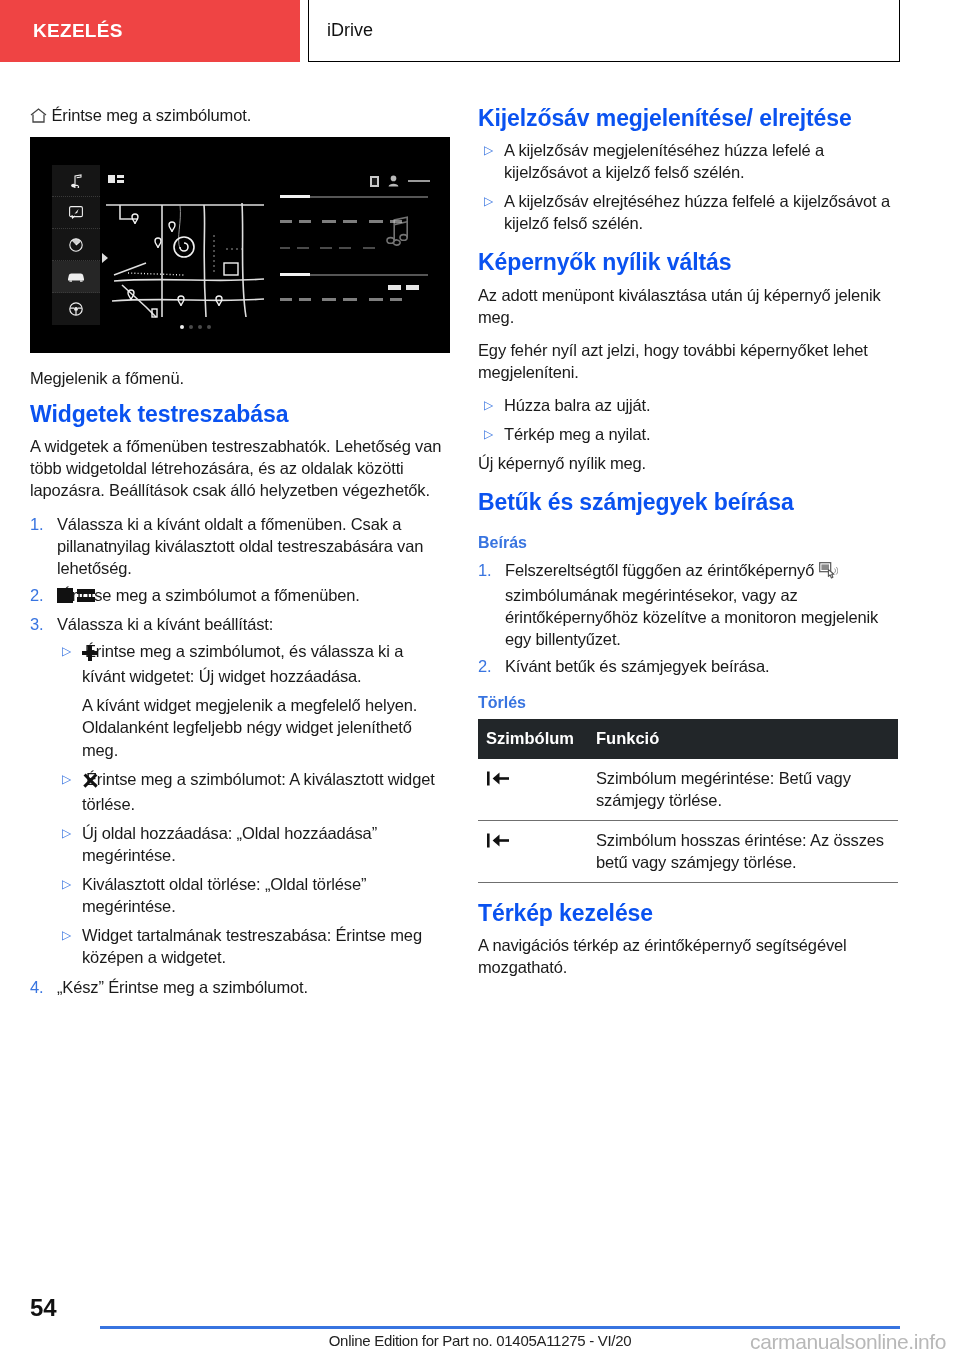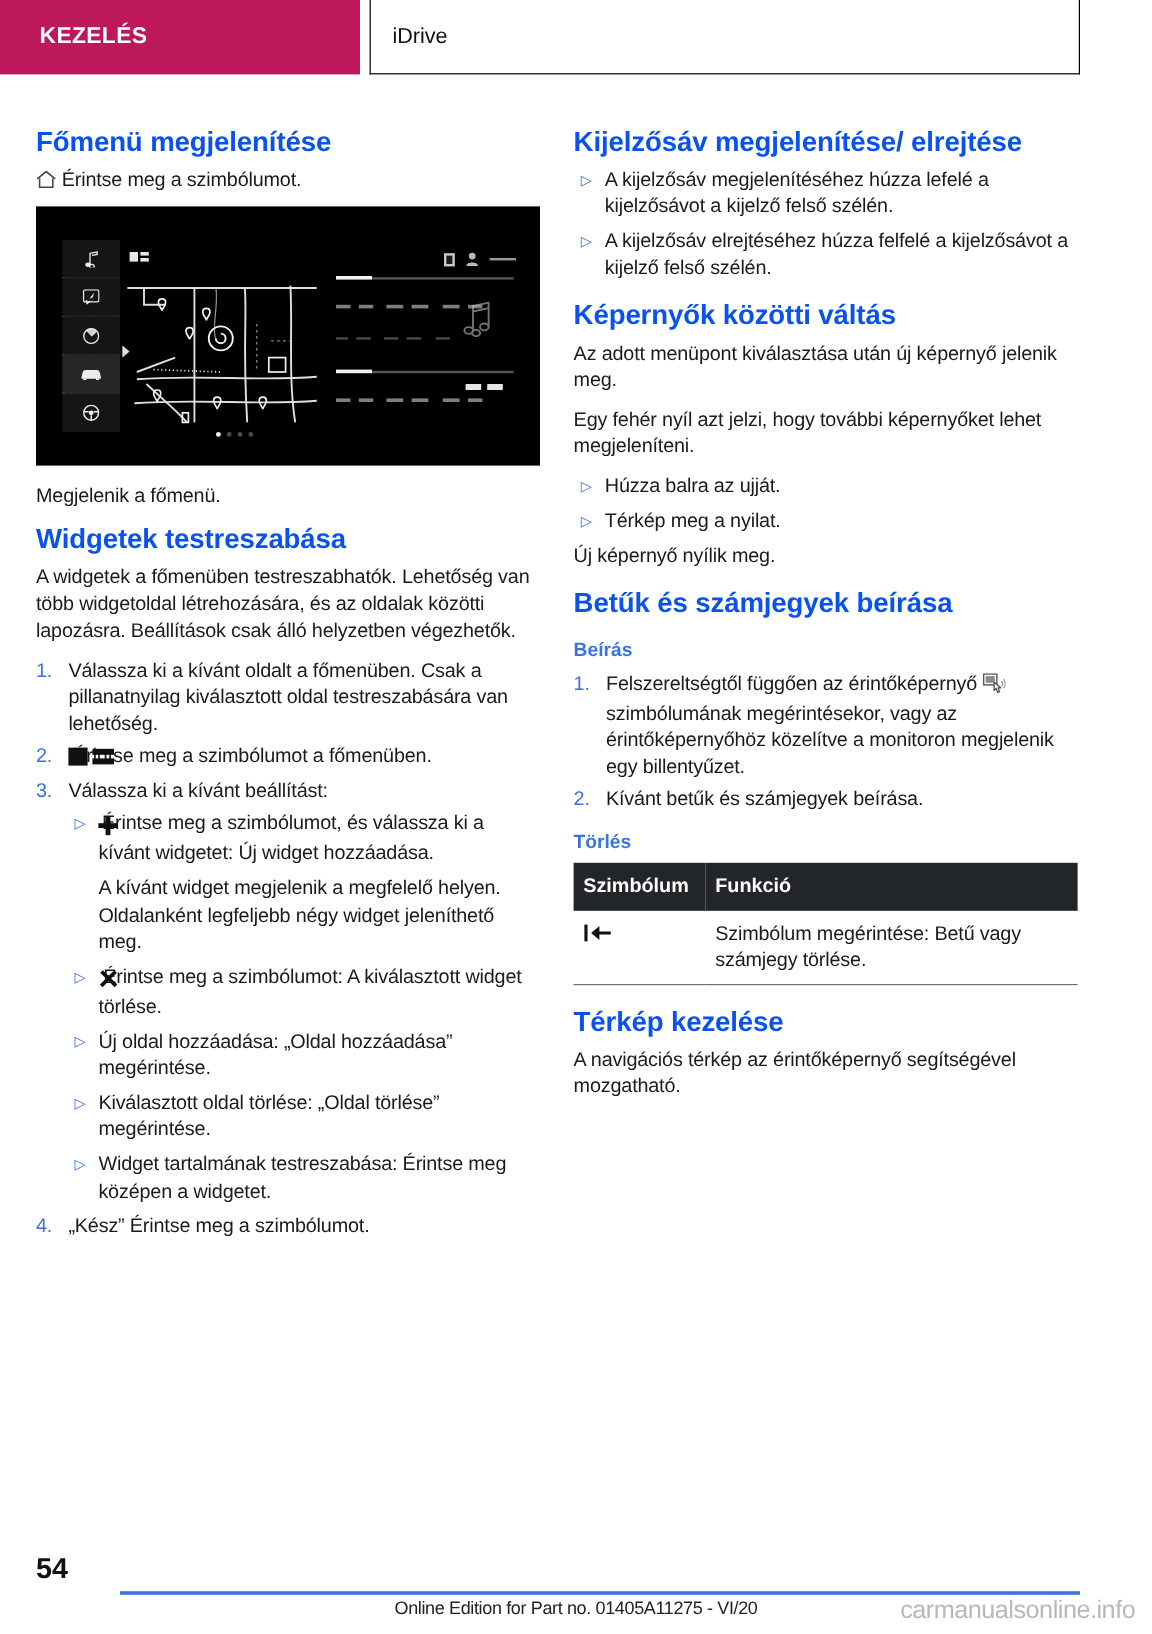--- a/index.html
+++ b/index.html
@@ -15,21 +15,21 @@
   
   .header {
     position: relative;
     height: 62px;
     width: 960px;
   }
   .header-chapter {
     position: absolute;
     left: 0; top: 0;
     width: 300px; height: 62px;
-    background: #be185d;
+    background: #ef4444;
     display: flex;
     align-items: center;
   }
   .header-chapter span {
     color: #ffffff;
     font-size: 19px;
     font-weight: bold;
     letter-spacing: 0.3px;
     padding-left: 33px;
   }
@@ -311,21 +311,20 @@
   </div>
   <div class="header-tab">
     <span>iDrive</span>
   </div>
 </div>
 
 <div class="page">
 
   <div class="col col-left">
 
-    <h1 class="sec">Főmenü megjelenítése</h1>
 
     <p class="body">
       <span class="ic ic-home">
         <svg width="17" height="15" viewBox="0 0 17 15">
           <path d="M1 7 L8.5 1 L16 7" fill="none" stroke="#444" stroke-width="1.3"></path>
           <path d="M3 6.6 L3 14 L14 14 L14 6.6" fill="none" stroke="#444" stroke-width="1.3"></path>
         </svg>
       </span>
       <span>Érintse meg a szimbólumot.</span>
     </p>
@@ -533,21 +532,21 @@
 
     <div class="bullet">
       <span class="tri">▷</span>
       <span class="btxt">A kijelzősáv megjelenítéséhez húzza lefelé a kijelzősávot a kijelző felső szélén.</span>
     </div>
     <div class="bullet">
       <span class="tri">▷</span>
       <span class="btxt">A kijelzősáv elrejtéséhez húzza felfelé a kijelzősávot a kijelző felső szélén.</span>
     </div>
 
-    <h1 class="sec" style="margin-top:14px">Képernyők közötti váltás</h1>
+    <h1 class="sec" style="margin-top:14px">Képernyők nyílik váltás</h1>
     <p class="body">Az adott menüpont kiválasztása után új képernyő jelenik meg.</p>
     <p class="body">Egy fehér nyíl azt jelzi, hogy további képernyőket lehet megjeleníteni.</p>
 
     <div class="bullet">
       <span class="tri">▷</span>
       <span class="btxt">Húzza balra az ujját.</span>
     </div>
     <div class="bullet">
       <span class="tri">▷</span>
       <span class="btxt">Térkép meg a nyilat.</span>
@@ -592,20 +591,32 @@
             <span class="ic-back">
               <svg width="26" height="17" viewBox="0 0 26 17">
                 <rect x="1" y="1.5" width="2.6" height="14" fill="#111"></rect>
                 <path d="M23 8.5 H8" stroke="#111" stroke-width="2.6"></path>
                 <path d="M13.5 2.6 L6.6 8.5 L13.5 14.4 Z" fill="#111"></path>
               </svg>
             </span>
           </td>
           <td>Szimbólum megérintése: Betű vagy számjegy törlése.</td>
         </tr>
+        <tr>
+          <td class="c1">
+            <span class="ic-back">
+              <svg width="26" height="17" viewBox="0 0 26 17">
+                <rect x="1" y="1.5" width="2.6" height="14" fill="#111"></rect>
+                <path d="M23 8.5 H8" stroke="#111" stroke-width="2.6"></path>
+                <path d="M13.5 2.6 L6.6 8.5 L13.5 14.4 Z" fill="#111"></path>
+              </svg>
+            </span>
+          </td>
+          <td>Szimbólum hosszas érintése: Az összes betű vagy számjegy törlése.</td>
+        </tr>
       </tbody>
     </table>
 
     <h1 class="sec" style="margin-top:16px">Térkép kezelése</h1>
     <p class="body">A navigációs térkép az érintőképernyő segítségével mozgatható.</p>
 
   </div>
 </div>
 
 <div class="footer">

